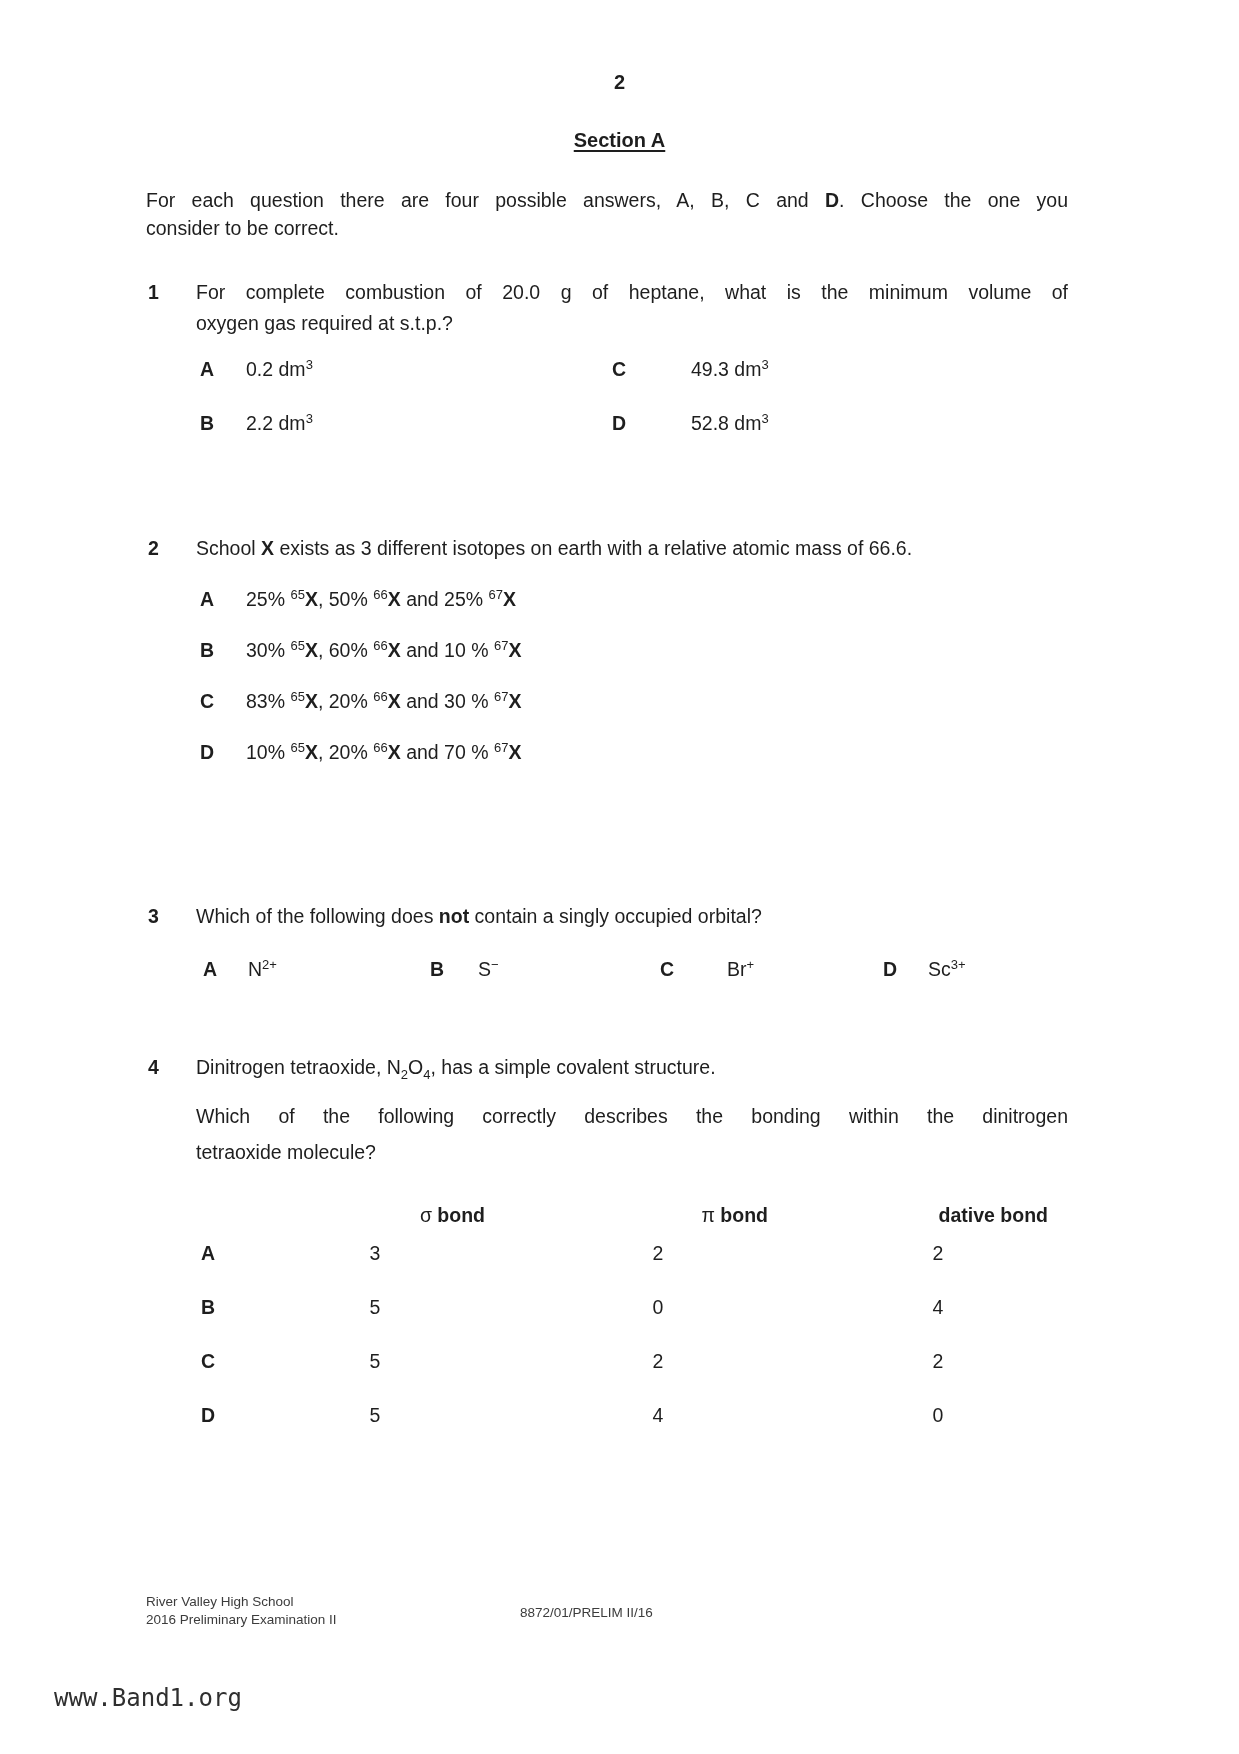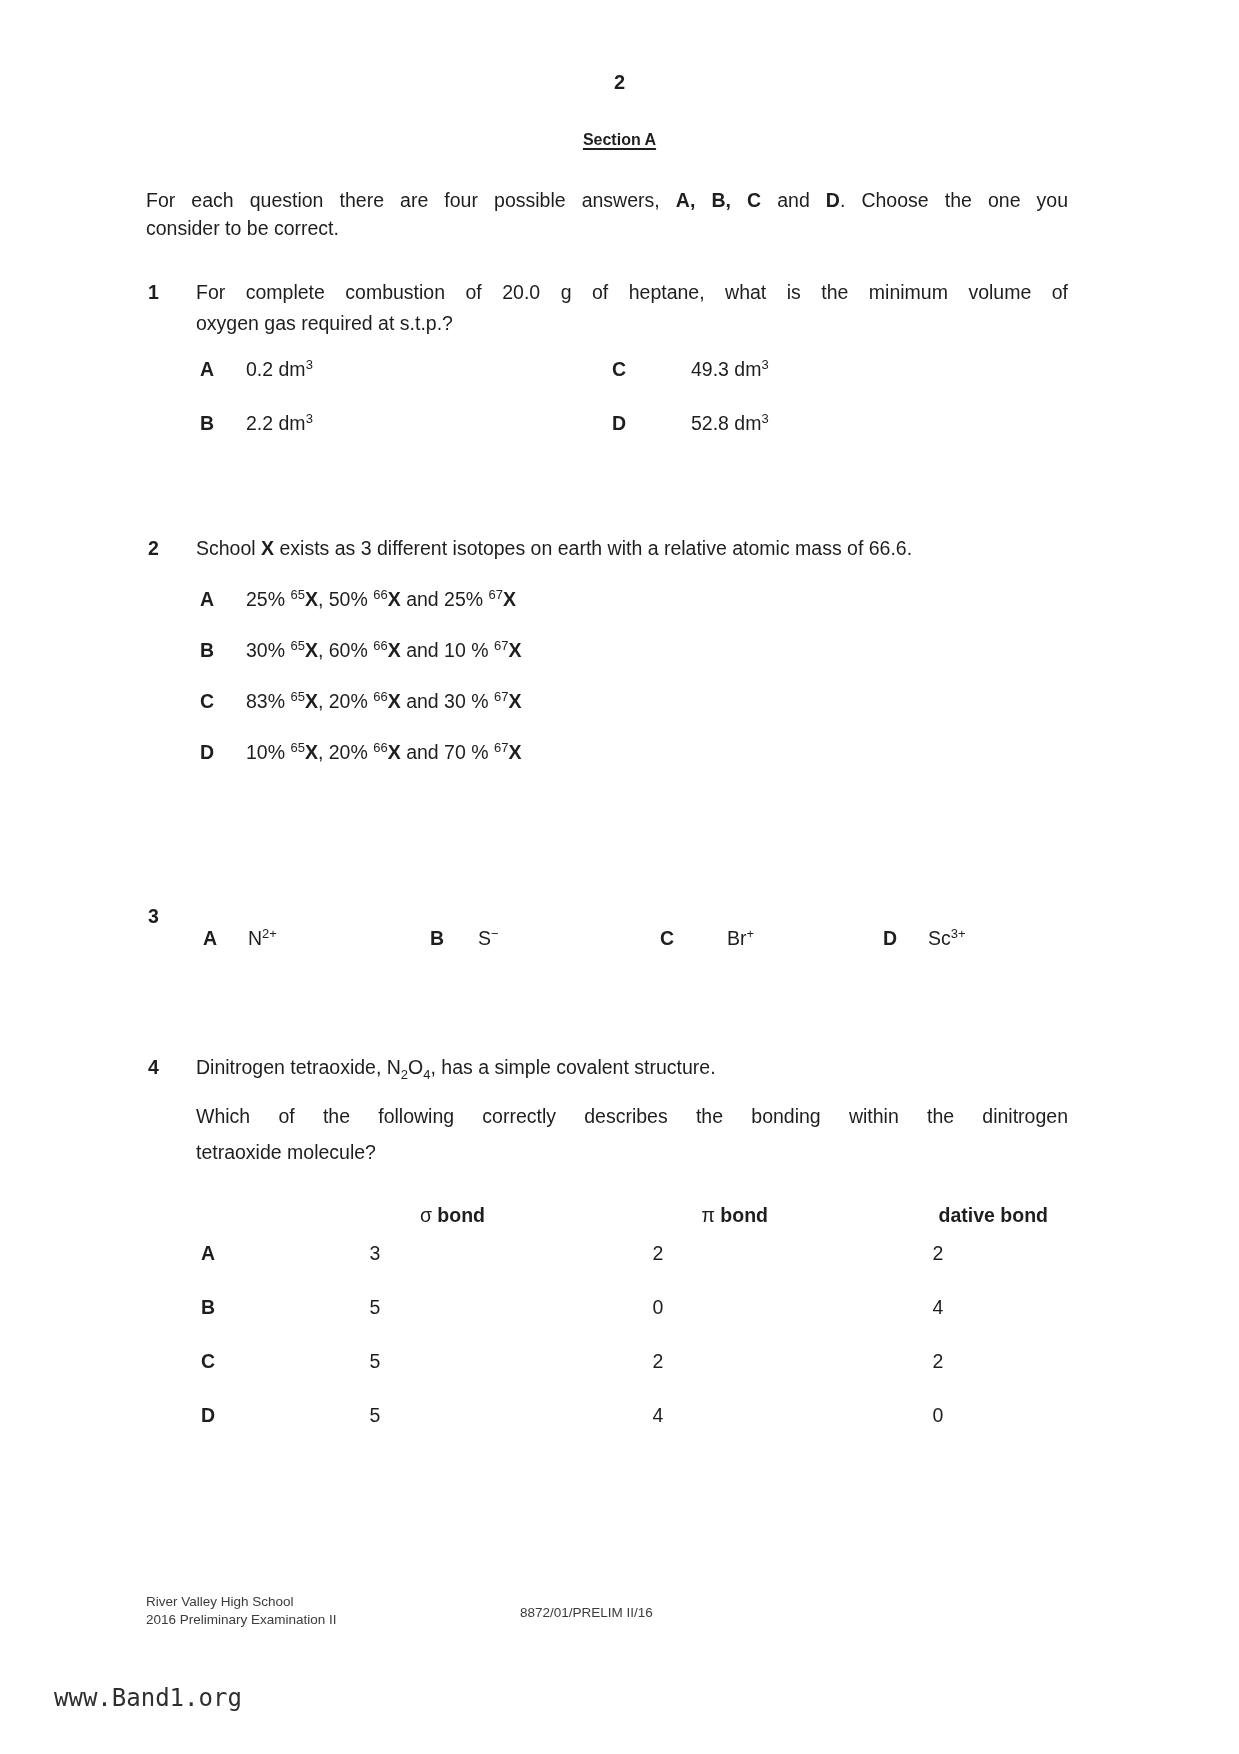--- a/index.html
+++ b/index.html
@@ -5,21 +5,21 @@
   html,body { margin:0; padding:0; background:#ffffff; }
   .page {
     position:relative; width:1239px; height:1754px; background:#ffffff;
     font-family:"Liberation Sans","DejaVu Sans",sans-serif;
     color:#1e1e1e; font-size:19.5px; overflow:hidden;
   }
   .content { position:absolute; left:146px; top:0; width:922px; }
   .abs { position:absolute; }
 
   .pagenum { top:71px; left:0; width:100%; text-align:center; font-weight:bold; font-size:20px; line-height:22px; }
-  .sectitle { top:129px; left:0; width:100%; text-align:center; font-weight:bold; font-size:16px; line-height:22px; }
+  .sectitle { top:129px; left:0; width:100%; text-align:center; font-weight:bold; font-size:20px; line-height:22px; }
   .sectitle span { text-decoration:underline; text-decoration-thickness:2px; text-underline-offset:3px; }
 
   .instr { top:186px; left:0; width:922px; }
   .instr .line { line-height:28px; height:28px; }
 
   .q { left:0; }
   .qnum { position:absolute; left:2px; top:0; font-weight:bold; line-height:31px; }
   .qbody { margin-left:50px; width:872px; }
   .line { line-height:31px; height:31px; white-space:normal; }
   .just { text-align:justify; text-align-last:justify; text-justify:inter-word; }
@@ -59,21 +59,21 @@
 
   <div class="abs pagenum">2</div>
 
   <div class="abs sectitle">
     <span>Section A</span>
   </div>
 
   <div class="content">
 
     <div class="abs instr">
-      <div class="line just"><span>For each question there are four possible answers, </span><span style="font-weight: bold;">A, B, C</span><span> and </span><span style="font-weight: bold;">D</span><span>. Choose the </span><span style="font-weight: normal;">one</span><span> you</span></div>
+      <div class="line just"><span>For each question there are four possible answers, </span><span style="font-weight: normal;">A, B, C</span><span> and </span><span style="font-weight: bold;">D</span><span>. Choose the </span><span style="font-weight: normal;">one</span><span> you</span></div>
       <div class="line"><span>consider to be correct.</span></div>
     </div>
 
     <div class="abs q" style="top:277px;">
       <div class="qnum">1</div>
       <div class="qbody">
         <div class="line just"><span>For complete combustion of 20.0 g of heptane, what is the minimum volume of</span></div>
         <div class="line"><span>oxygen gas required at s.t.p.?</span></div>
         <div class="optrow" style="margin-top:3px;">
           <span class="optletter" style="left:4px;">A</span>
@@ -111,20 +111,21 @@
             <span class="optletter" style="left:4px;">D</span>
             <span class="optval" style="left:50px;"><span>10% </span><sup>65</sup><span style="font-weight: bold;">X</span><span>, 20% </span><sup>66</sup><span style="font-weight: bold;">X</span><span> and 70 % </span><sup>67</sup><span style="font-weight: bold;">X</span></span>
           </div>
         </div>
       </div>
     </div>
 
     <div class="abs q" style="top:901px;">
       <div class="qnum">3</div>
       <div class="qbody">
+        <div class="line"><span>Which of the following does </span><span style="font-weight: bold;">not</span><span> contain a singly occupied orbital?</span></div>
         <div class="optrow h40" style="margin-top:17px;">
           <span class="optletter" style="left:7px;">A</span>
           <span class="optval" style="left:52px;"><span>N</span><sup>2+</sup></span>
           <span class="optletter" style="left:234px;">B</span>
           <span class="optval" style="left:282px;"><span>S</span><sup>−</sup></span>
           <span class="optletter" style="left:464px;">C</span>
           <span class="optval" style="left:531px;"><span>Br</span><sup>+</sup></span>
           <span class="optletter" style="left:687px;">D</span>
           <span class="optval" style="left:732px;"><span>Sc</span><sup>3+</sup></span>
         </div>

